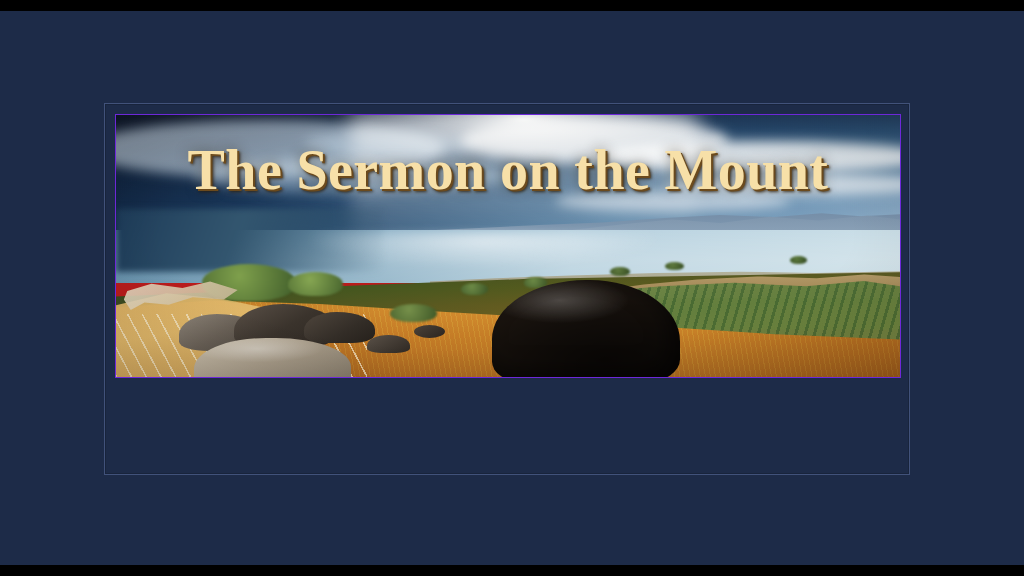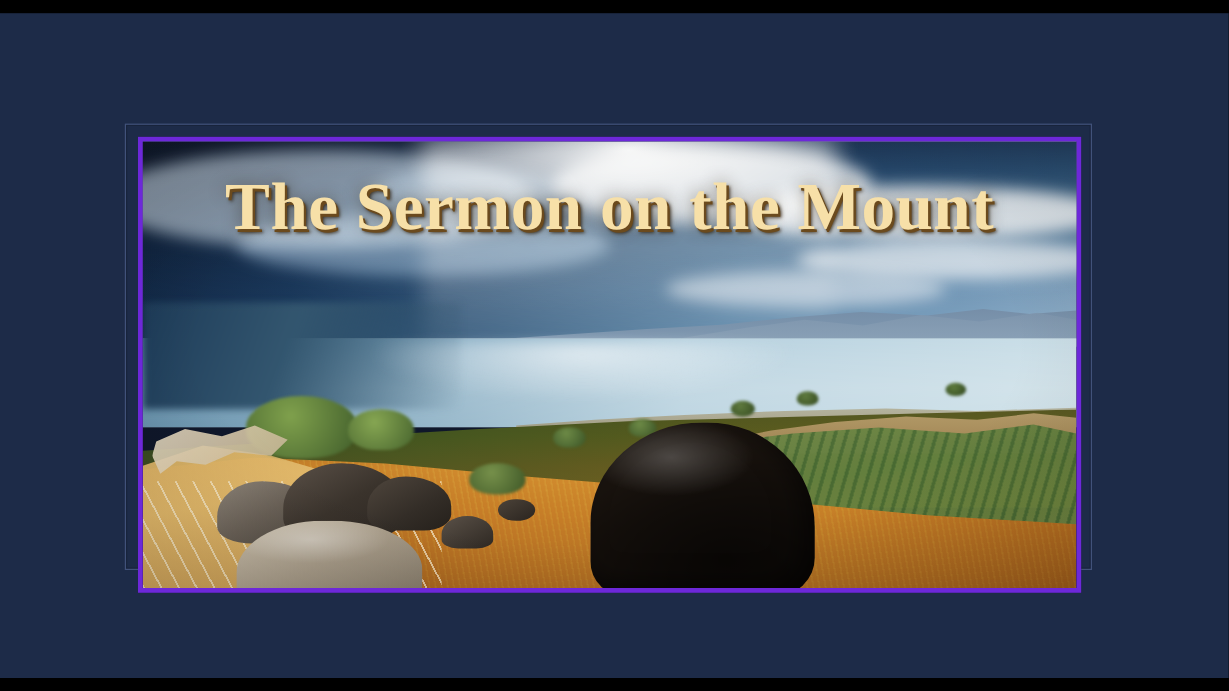--- a/index.html
+++ b/index.html
@@ -28,24 +28,24 @@
   .frame {
     position:absolute;
     left:104px; top:92px;
     width:806px; height:372px;
     background:#1d2b48;
     border:1px solid #41527a;
     box-shadow:0 0 0 1px #18243c inset;
   }
   .frame-inner {
     position:absolute; left:10px; top:10px;
-    width:786px; height:380px;
-    border:4px solid #6d28d9;
+    width:786px; height:264px;
+    border:1px solid #6d28d9;
     overflow:hidden;
-    background:#0f172a;
+    background:#b91c1c;
   }
 
   
   .photo { position:absolute; inset:0; overflow:hidden; }
 
   
   .sky {
     position:absolute; left:0; top:0; width:100%; height:46%;
     background:
       radial-gradient(ellipse 34% 58% at 52% 4%,

